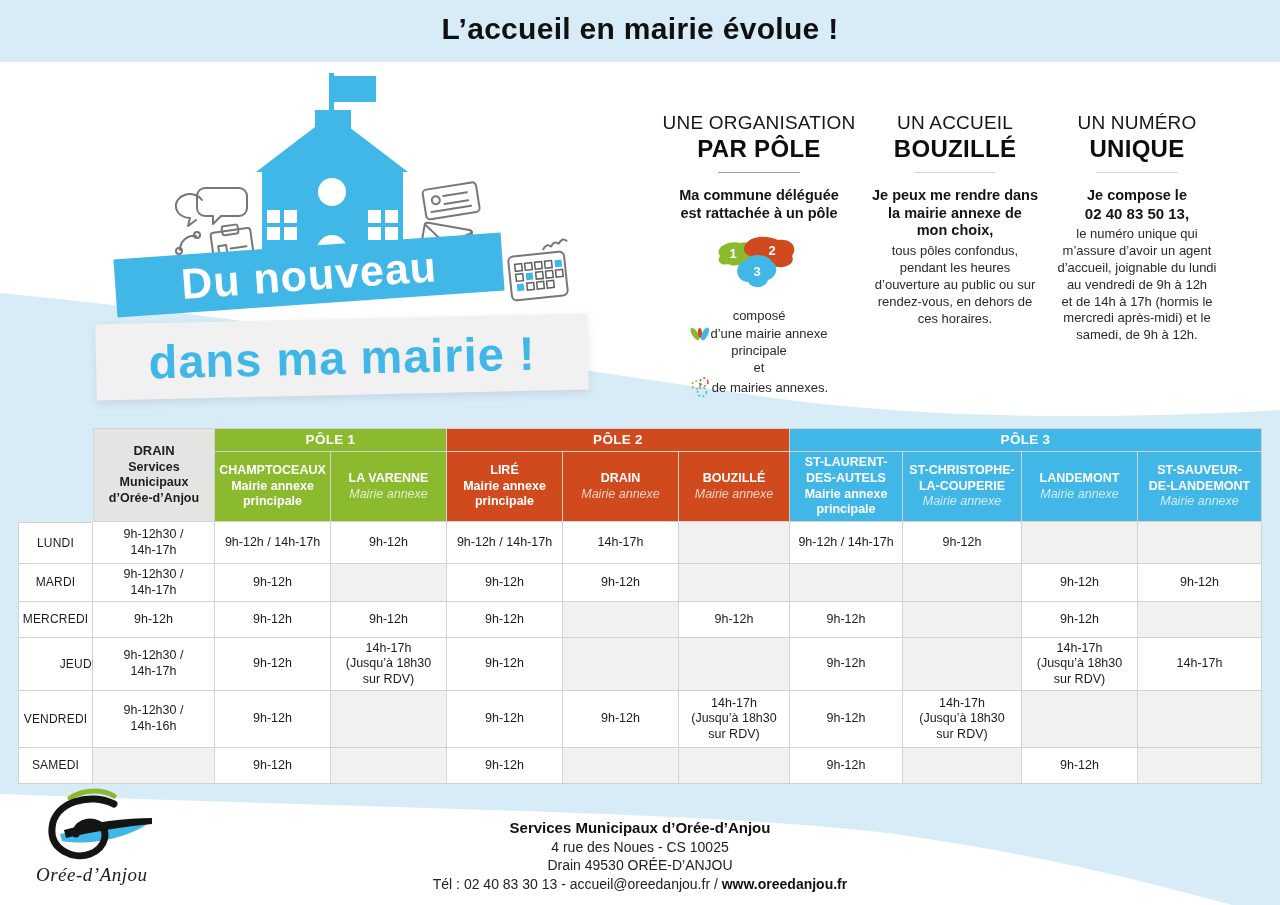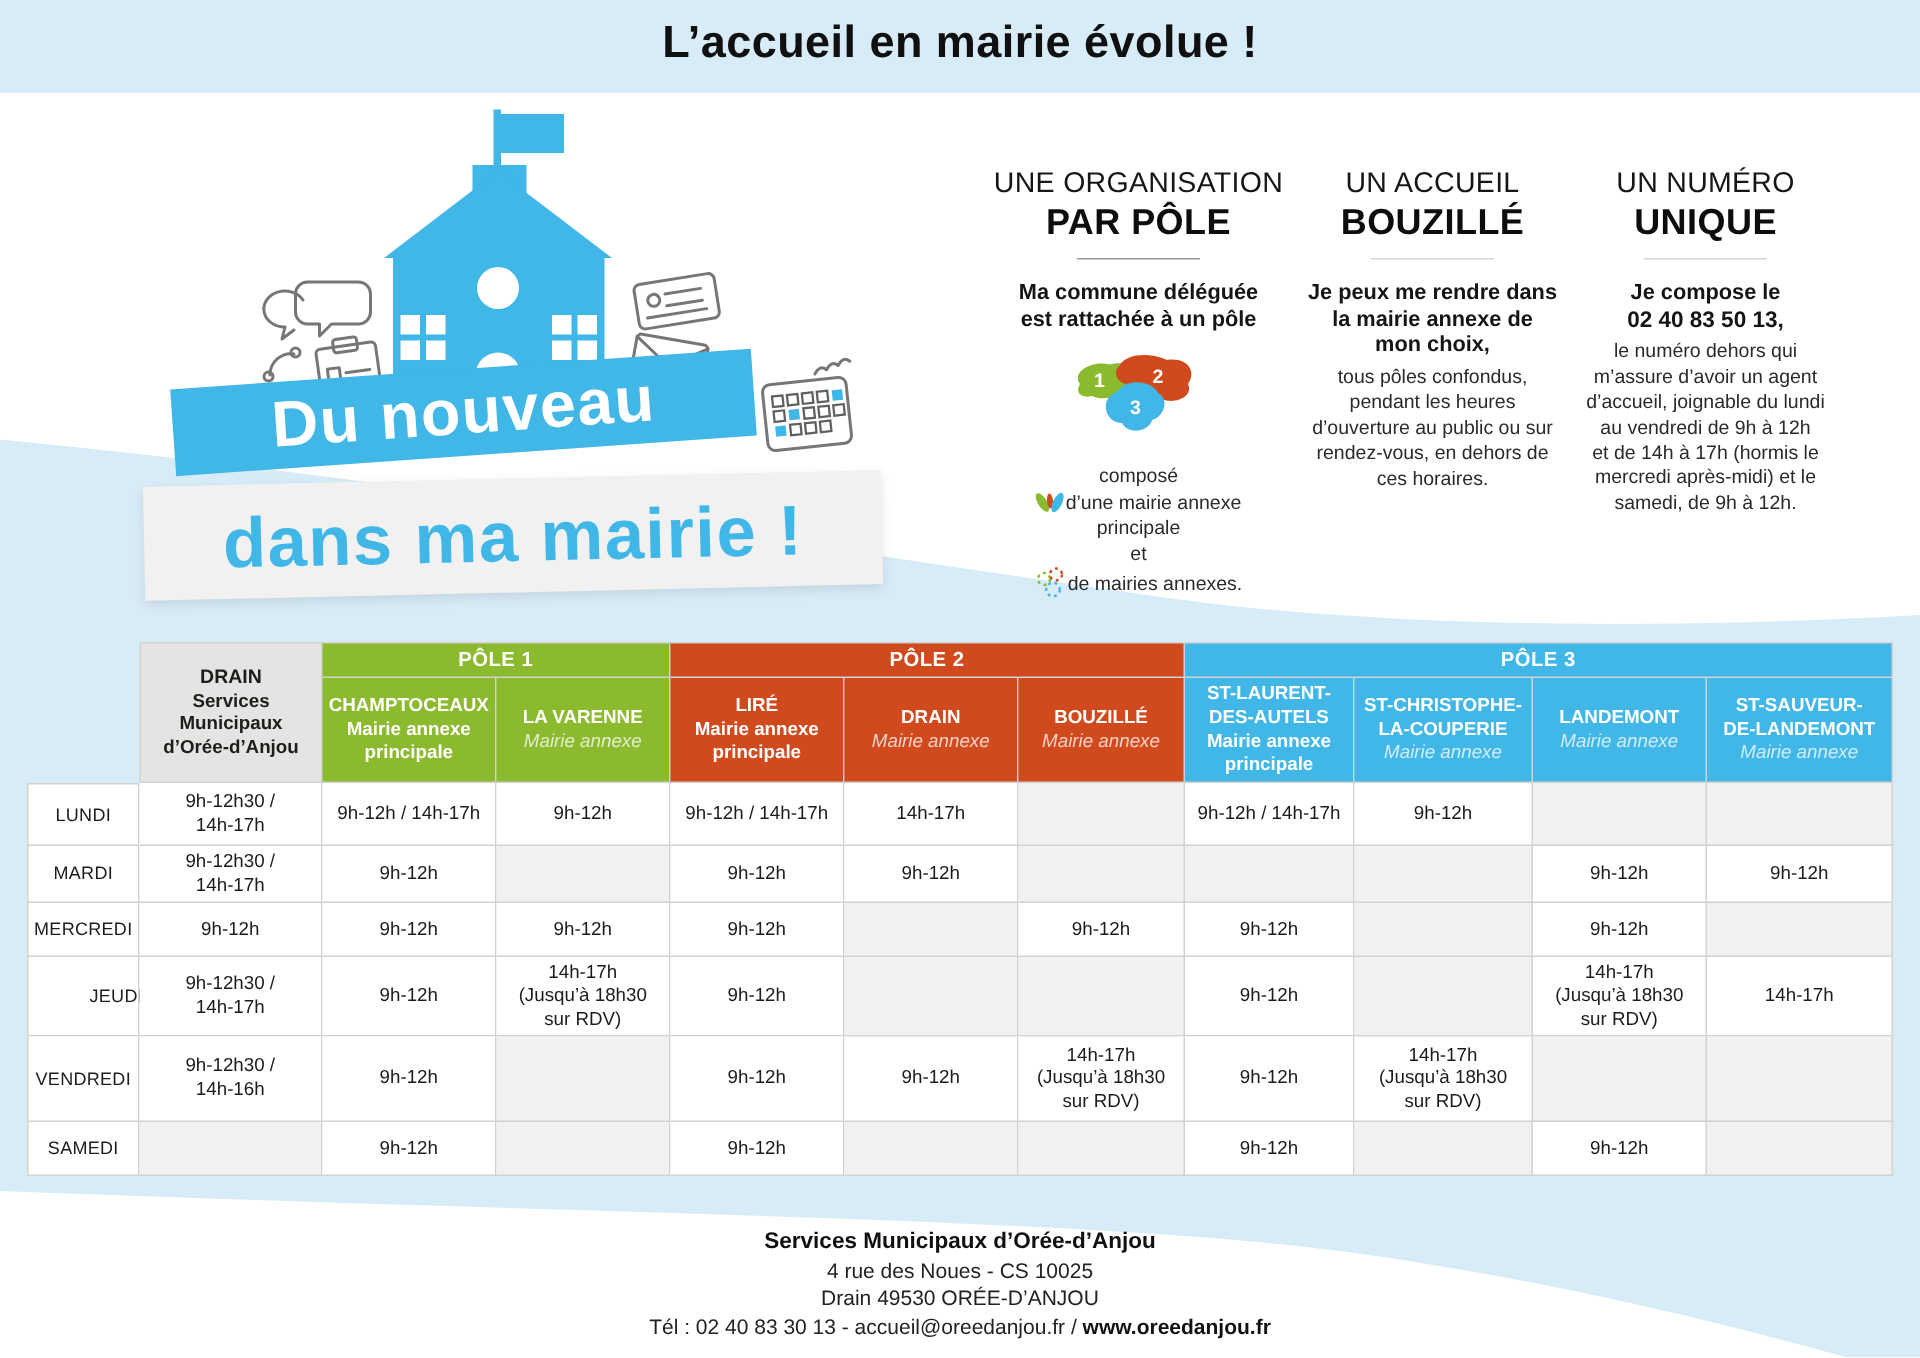--- a/index.html
+++ b/index.html
@@ -216,21 +216,21 @@
 rendez-vous, en dehors de
 ces horaires.</div>
   </div>
 
   <div class="col col-3">
     <div class="t1">UN NUMÉRO</div>
     <div class="t2">UNIQUE</div>
     <div class="rule"></div>
     <div class="lead">Je compose le</div>
     <div class="lead phone-bold">02 40 83 50 13,</div>
-    <div class="bodytxt">le numéro dehors qui
+    <div class="bodytxt">le numéro unique qui
 m’assure d’avoir un agent
 d’accueil, joignable du lundi
 au vendredi de 9h à 12h
 et de 14h à 17h (hormis le
 mercredi après-midi) et le
 samedi, de 9h à 12h.</div>
   </div>
 
   <div class="grid">
       <div class="cell corner first top" style="grid-area: 1 / 2 / span 2;"><span class="cname">DRAIN</span><span class="csub">Services
@@ -327,20 +327,29 @@
       <div class="cell slot empty" style="grid-area: 8 / 4;"></div>
       <div class="cell slot" style="grid-area: 8 / 5;">9h-12h</div>
       <div class="cell slot empty" style="grid-area: 8 / 6;"></div>
       <div class="cell slot empty" style="grid-area: 8 / 7;"></div>
       <div class="cell slot" style="grid-area: 8 / 8;">9h-12h</div>
       <div class="cell slot empty" style="grid-area: 8 / 9;"></div>
       <div class="cell slot" style="grid-area: 8 / 10;">9h-12h</div>
       <div class="cell slot empty" style="grid-area: 8 / 11;"></div>
     </div>
 
+  <div class="logo">
+    <svg width="130" height="78" viewBox="0 0 130 78">
+      <path d="M40,10 C56,0 74,2 84,8" fill="none" stroke="#8cba2e" stroke-width="5" stroke-linecap="round"></path>
+      <path d="M30,46 C58,40 92,38 122,33 C100,50 60,58 32,53 Z" fill="#41b7e8"></path>
+      <path d="M84,16 C60,4 24,14 22,40 C20,62 44,72 60,66 C76,60 80,42 68,36 C58,31 46,36 46,46" fill="none" stroke="#141414" stroke-width="7" stroke-linecap="round"></path>
+      <path d="M34,42 C62,34 96,30 122,30 L122,36 C96,38 62,44 36,50 Z" fill="#141414"></path>
+    </svg>
+    <div class="logo-script">Orée-d’Anjou</div>
+  </div>
   <div class="footer-text">
     <div class="org">Services Municipaux d’Orée-d’Anjou</div>
     <div>4 rue des Noues - CS 10025</div>
     <div>Drain 49530 ORÉE-D’ANJOU</div>
     <div><span>Tél : 02 40 83 30 13 - accueil@oreedanjou.fr / </span><span class="site">www.oreedanjou.fr</span></div>
   </div>
 
 </div>
 
 </body></html>

